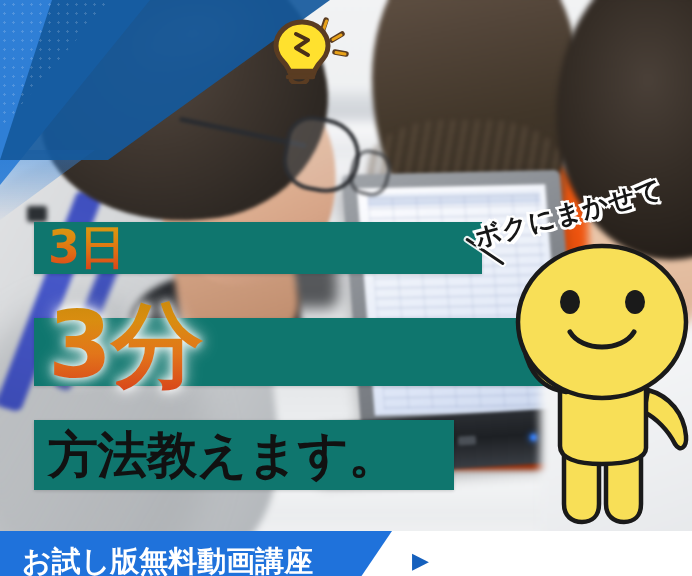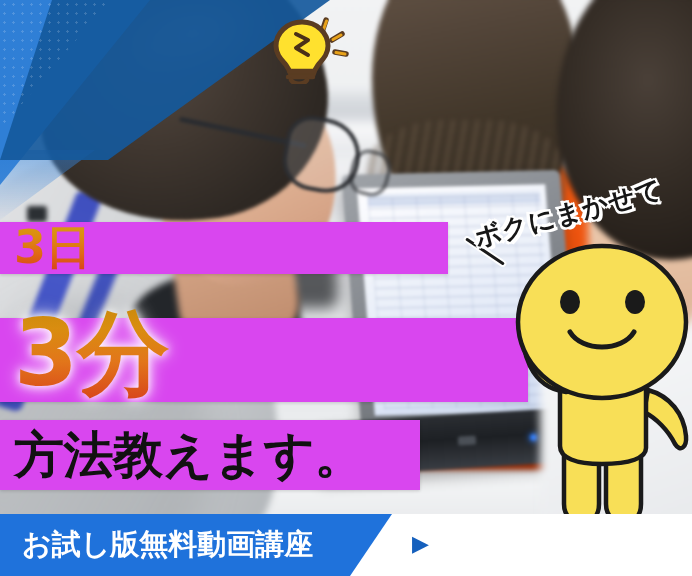--- a/index.html
+++ b/index.html
@@ -227,31 +227,32 @@
     background:linear-gradient(180deg,rgba(47,127,214,.55),rgba(190,205,235,.15));
     clip-path:polygon(0 0, 95px 0, 0 70px);
   }
 
   
   .bulb { position:absolute; left:258px; top:8px; width:96px; height:76px; }
 
   
   .line {
     position:absolute;
-    background:#d946ef;
+    background:#0f766e;
     display:flex; align-items:center;
     white-space:nowrap;
     font-family:"DejaVu Sans","Liberation Sans",sans-serif;
     font-weight:700;
     color:#111111;
     letter-spacing:-0.5px;
     box-shadow:0 1px 3px rgba(0,0,0,.16);
+    margin-left:34px;
   }
   #line1 { left:0; top:222px; width:448px; height:52px; padding-left:14px; font-size:37px; }
-  #line2 { left:0; top:318px; width:528px; height:84px; padding-left:14px; font-size:52px; }
+  #line2 { left:0; top:318px; width:528px; height:68px; padding-left:14px; font-size:52px; }
   #line3 { left:0; top:420px; width:420px; height:70px; padding-left:14px; font-size:50px; }
 
   .hl-small {
     font-size:46px; line-height:1;
     background:linear-gradient(180deg,#d99a12 0%,#dd8b10 28%,#e06a14 64%,#d9441a 100%);
     -webkit-background-clip:text; background-clip:text;
     -webkit-text-fill-color:transparent; color:transparent;
     margin-right:2px; position:relative; top:-1px;
   }
   .hl-big {
@@ -281,21 +282,21 @@
   .callout-tail {
     position:absolute; left:462px; top:250px; width:46px; height:3px;
     background:#1a1a1a; transform:rotate(34deg); border-radius:2px;
     box-shadow:0 0 0 2px rgba(255,255,255,.9);
   }
 
   
   .mascot { position:absolute; left:498px; top:240px; width:196px; height:290px; }
 
   
-  .cta { position:absolute; left:0; bottom:0; width:692px; height:62px; }
+  .cta { position:absolute; left:0; bottom:0; width:692px; height:45px; }
   .cta-white { position:absolute; inset:0; background:#ffffff; }
   .cta-blue {
     position:absolute; left:0; top:0; width:430px; height:62px;
     background:#1f72db;
     clip-path:polygon(0 0, 392px 0, 350px 62px, 0 62px);
   }
   .cta-left-text {
     position:absolute; left:22px; top:0; height:62px;
     display:flex; align-items:center;
     color:#ffffff; font-weight:700; font-size:29px;

